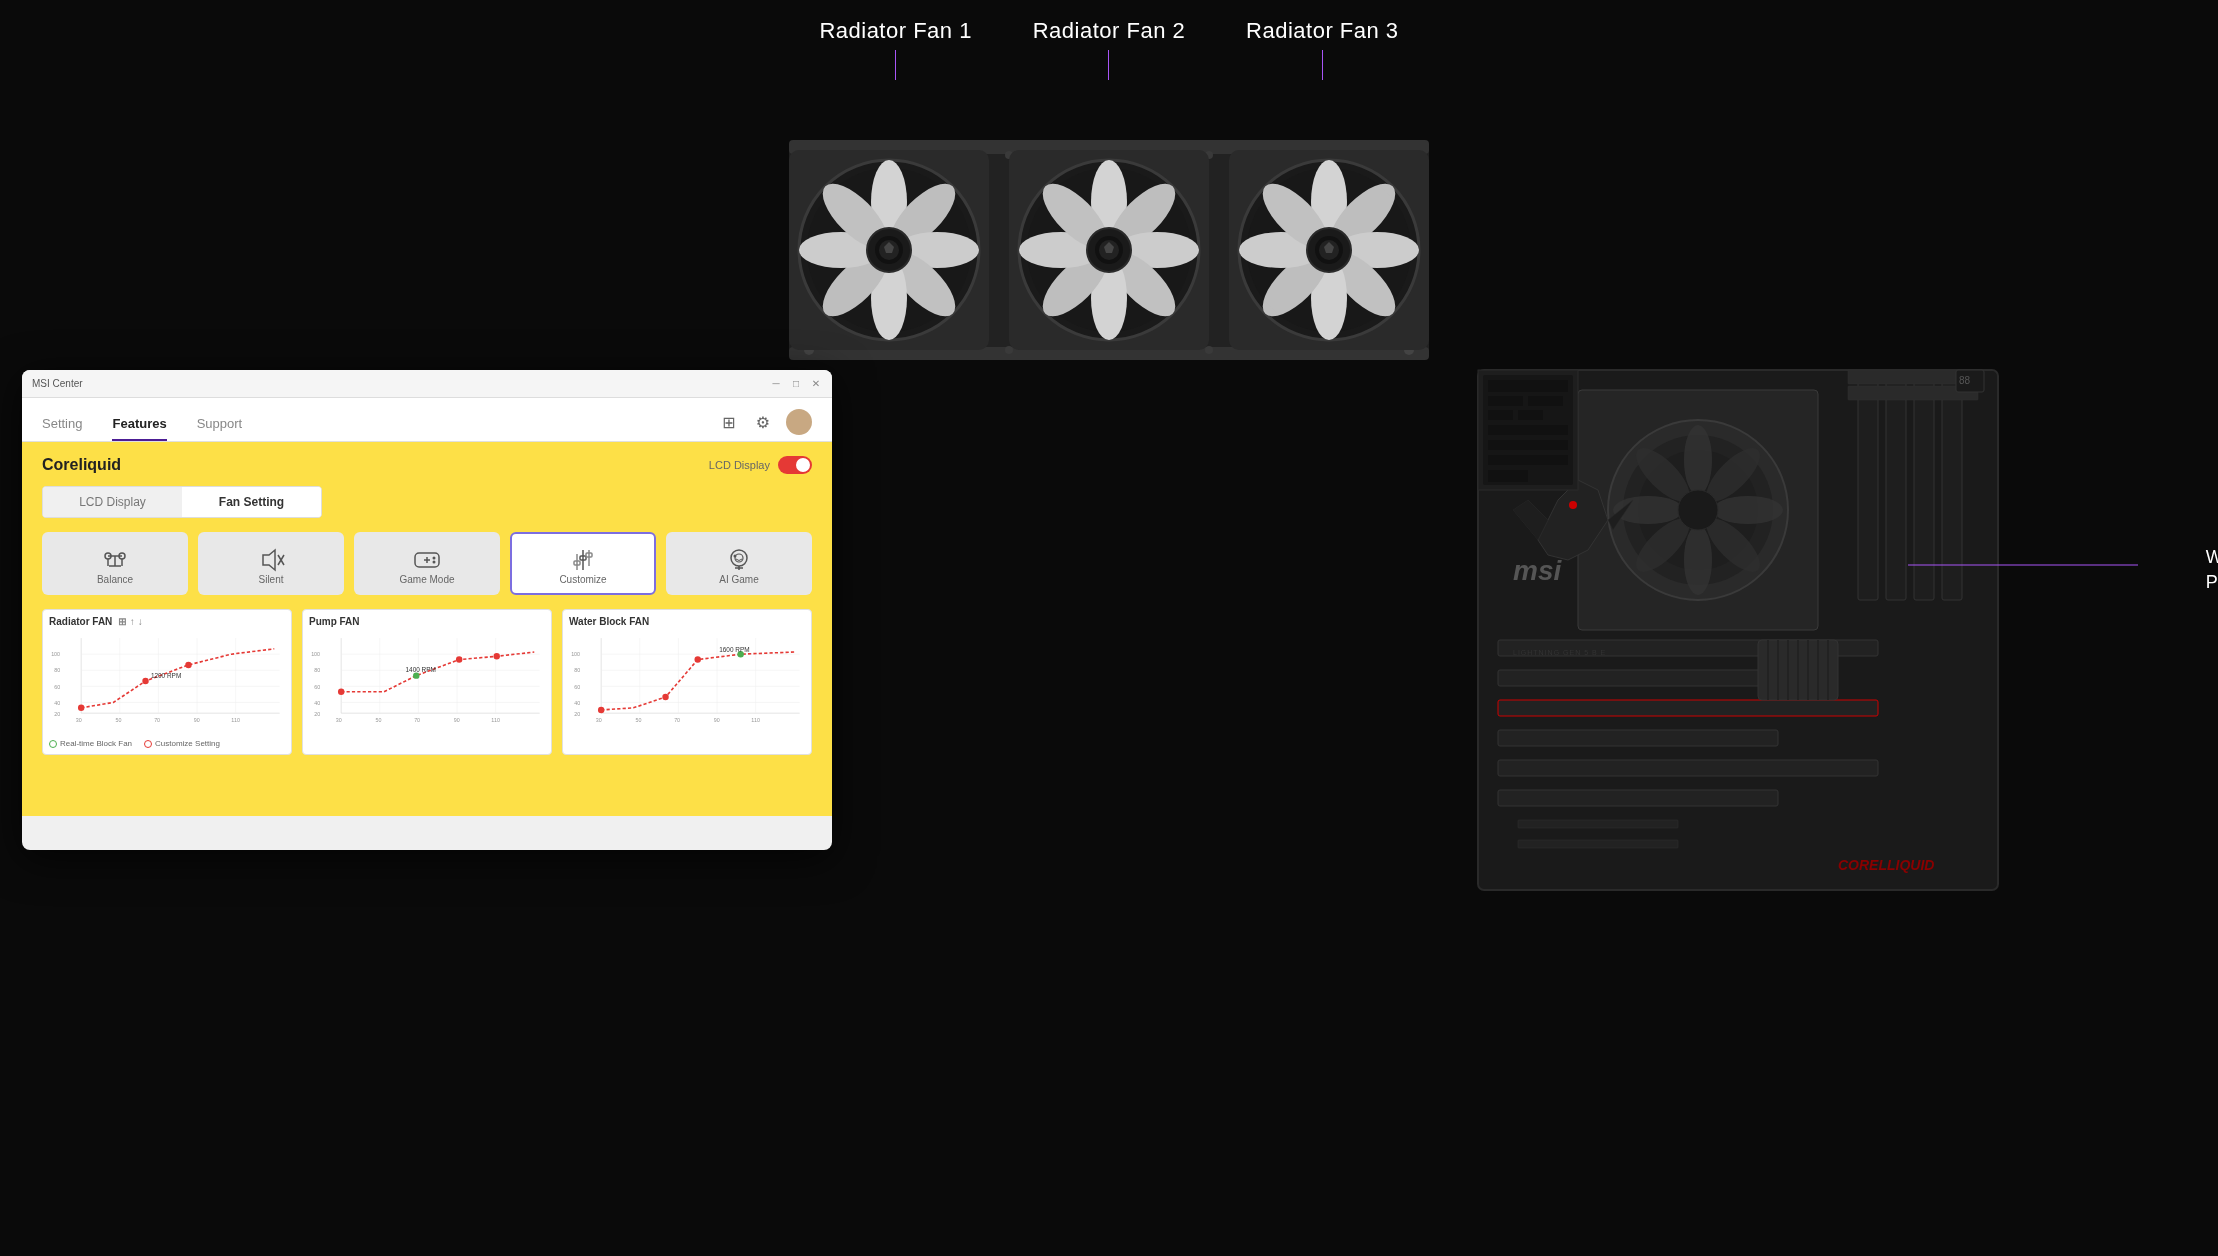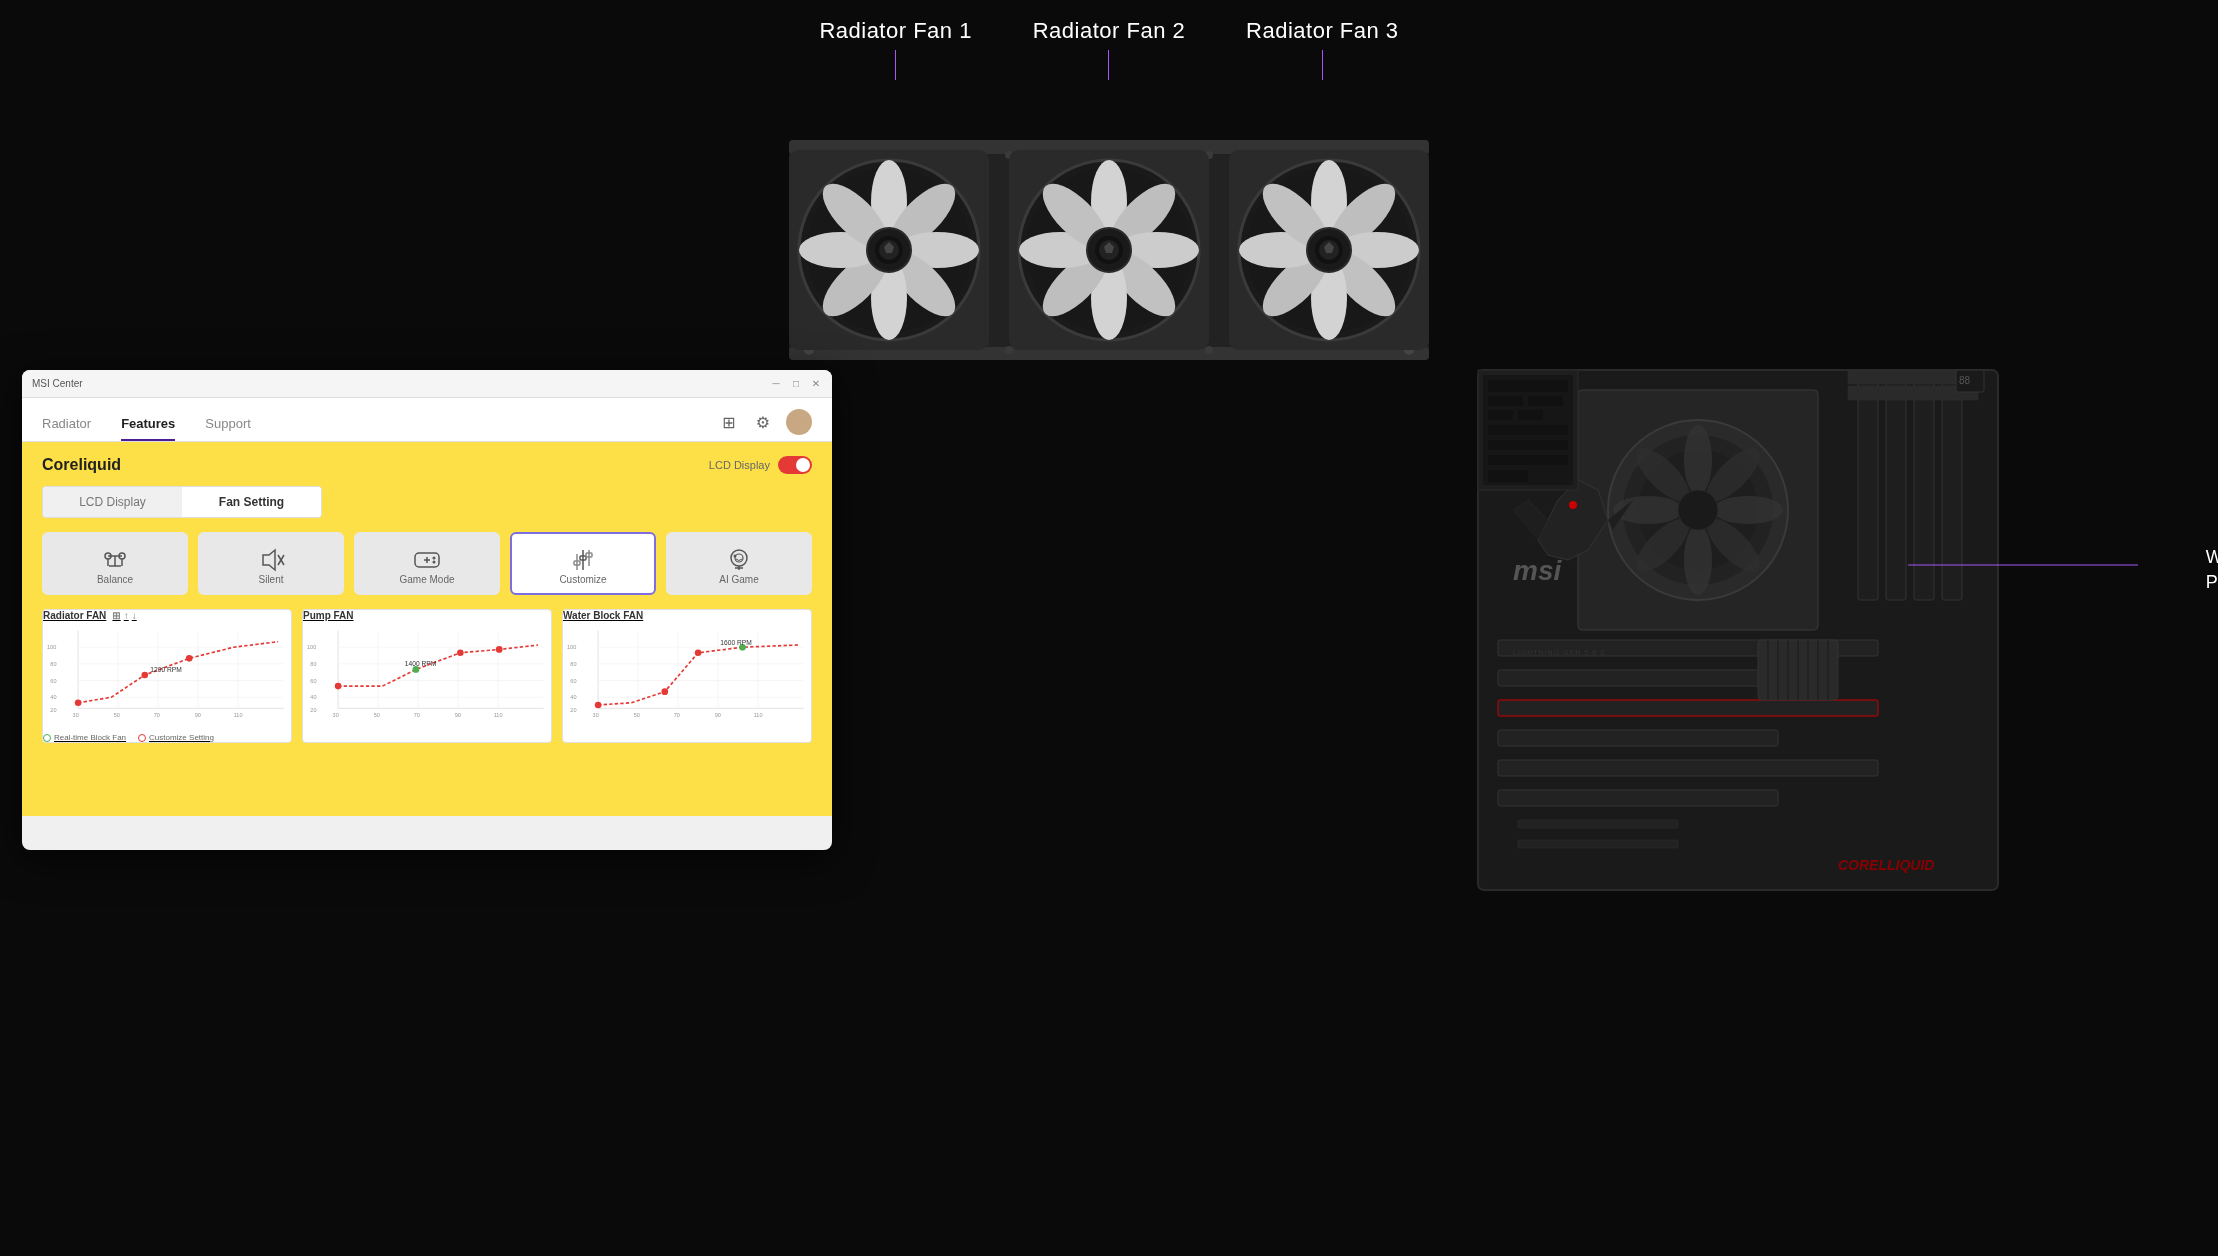--- a/index.html
+++ b/index.html
@@ -236,21 +236,21 @@
     .charts-area {
       display: flex;
       gap: 10px;
     }
 
     .chart-block {
       flex: 1;
       background: #fff;
       border: 1px solid #e0e0e0;
       border-radius: 4px;
-      text-decoration: underline;
+      padding: 6px;
     }
 
     .chart-title {
       font-size: 10px;
       font-weight: 700;
       color: #333;
       margin-bottom: 4px;
       display: flex;
       align-items: center;
       gap: 6px;
@@ -403,21 +403,21 @@
   <div class="window-titlebar">
     <span class="window-title">MSI Center</span>
     <div class="window-controls">
       <span class="win-ctrl">─</span>
       <span class="win-ctrl">□</span>
       <span class="win-ctrl">✕</span>
     </div>
   </div>
 
   <div class="window-tabs">
-    <div class="window-tab">Radiator</div>
+    <div class="window-tab">Setting</div>
     <div class="window-tab active">Features</div>
     <div class="window-tab">Support</div>
     <div style="margin-left:auto; display:flex; align-items:center; gap:12px; padding-bottom:6px;">
       <span class="toolbar-icon">⊞</span>
       <span class="toolbar-icon">⚙</span>
       <div class="toolbar-avatar"></div>
     </div>
   </div>
 
   <div class="window-content">

